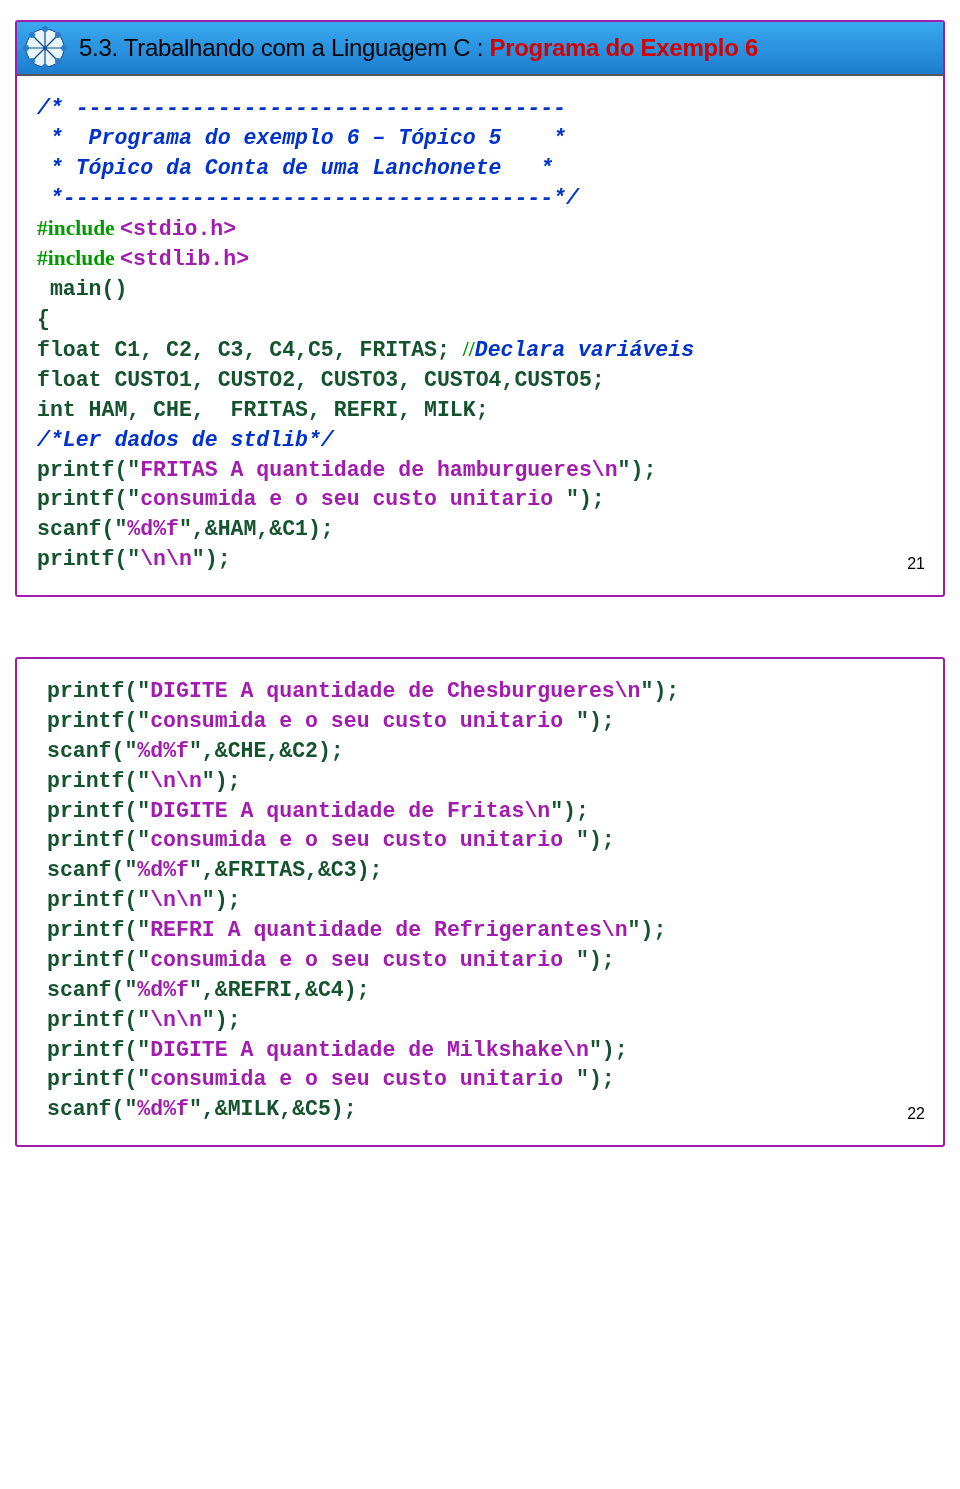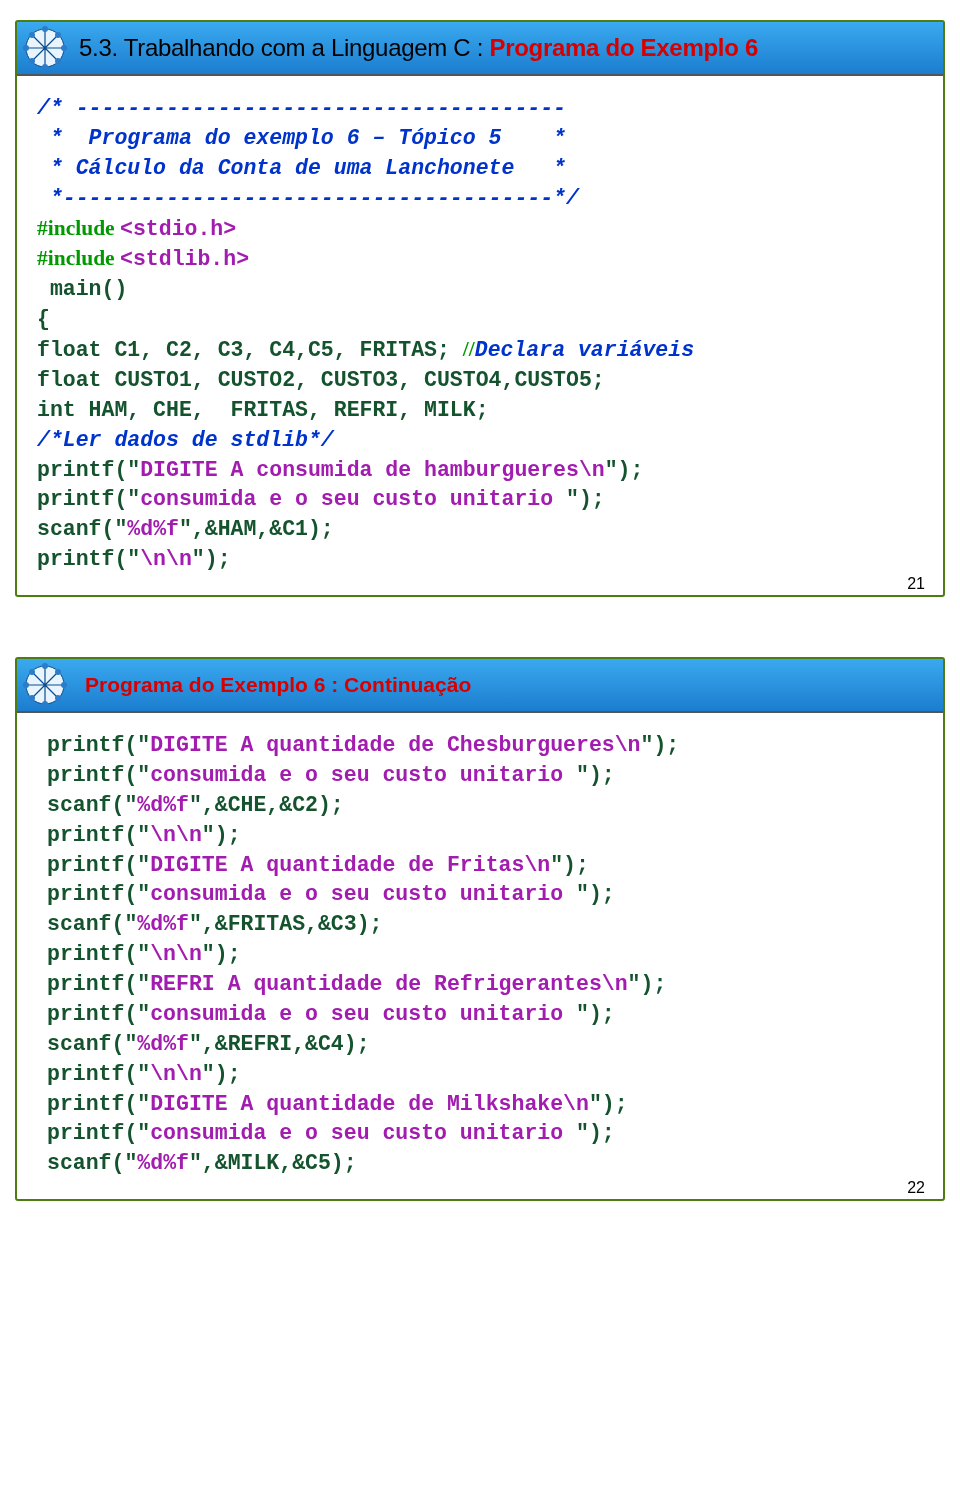--- a/index.html
+++ b/index.html
@@ -3,21 +3,21 @@
 <meta charset="utf-8">
 <style>
   body {
     margin: 0;
     padding: 20px 15px;
     background: #ffffff;
     font-family: Arial, Helvetica, sans-serif;
     width: 930px;
   }
   .slide {
-    border: 2px solid #4d7c0f;
+    border: 2px solid #a21caf;
     border-radius: 3px;
     margin-bottom: 60px;
     background: #fff;
     position: relative;
     padding-bottom: 20px;
   }
   .title-bar {
     display: flex;
     align-items: center;
     background: linear-gradient(to bottom, #3aa9ef, #1c7dcf);
@@ -57,21 +57,21 @@
     white-space: pre;
     color: #000;
   }
   .bi { color: #0033cc; font-style: italic; }
   .red { color: #a21caf; }
   .gre { color: #009900; font-family: Liberation Serif, serif; }
   .blk { color: #14532d; text-align: center; }
   .page-num {
     position: absolute;
     right: 18px;
-    bottom: 2px;
+    bottom: 22px;
     font-family: Arial, sans-serif;
     font-size: 16px;
     color: #000;
     margin-top: 45px;
   }
 </style>
 </head>
 <body>
 
 <div class="slide">
@@ -85,53 +85,38 @@
         <circle cx="41" cy="22" r="3" fill="#2c7cc9"></circle>
       <circle cx="9" cy="9" r="3" fill="#2c7cc9"></circle>
         <circle cx="35" cy="35" r="3" fill="#2c7cc9"></circle>
       <circle cx="35" cy="9" r="3" fill="#2c7cc9"></circle>
         <circle cx="9" cy="35" r="3" fill="#2c7cc9"></circle>
     </svg>
     <span class="title-text"><span>5.3. Trabalhando com a Linguagem C :</span><span class="red"> Programa do Exemplo 6</span></span>
   </div>
   <div class="code-block"><span class="bi">/* --------------------------------------</span>
 <span class="bi"> *  Programa do exemplo 6 – Tópico 5    *</span>
-<span class="bi"> * Cálculo da Conta de uma Lanchonete   *</span>
+<span class="bi"> * Tópico da Conta de uma Lanchonete   *</span>
 <span class="bi"> *--------------------------------------*/</span>
 <span class="gre">#include </span><span class="red">&lt;stdio.h&gt;</span>
 <span class="gre">#include </span><span class="red">&lt;stdlib.h&gt;</span>
 <span class="blk"> main()</span>
 <span class="blk">{</span>
 <span class="blk">float C1, C2, C3, C4,C5, FRITAS; </span><span class="gre">//</span><span class="bi">Declara variáveis</span>
 <span class="blk">float CUSTO1, CUSTO2, CUSTO3, CUSTO4,CUSTO5;</span>
 <span class="blk">int HAM, CHE,  FRITAS, REFRI, MILK;</span>
 <span class="bi">/*Ler dados de stdlib*/</span>
-<span class="blk">printf("</span><span class="red">DIGITE A consumida de hamburgueres\n</span><span class="blk">");</span>
+<span class="blk">printf("</span><span class="red">FRITAS A quantidade de hamburgueres\n</span><span class="blk">");</span>
 <span class="blk">printf("</span><span class="red">consumida e o seu custo unitario </span><span class="blk">");</span>
 <span class="blk">scanf("</span><span class="red">%d%f</span><span class="blk">",&amp;HAM,&amp;C1);</span>
 <span class="blk">printf("</span><span class="red">\n\n</span><span class="blk">");</span></div>
   <div class="page-num">21</div>
 </div>
 
 <div class="slide">
-  <div class="title-bar">
-    <svg class="logo-icon" viewBox="0 0 44 44">
-      <circle cx="22" cy="22" r="19" fill="#e8f4ff" stroke="#0b4c8c" stroke-width="1"></circle>
-      <path d="M22 3 L22 41 M3 22 L41 22 M9 9 L35 35 M35 9 L9 35" stroke="#0b4c8c" stroke-width="1.2"></path>
-      <circle cx="22" cy="3" r="3" fill="#2c7cc9"></circle>
-        <circle cx="22" cy="41" r="3" fill="#2c7cc9"></circle>
-      <circle cx="3" cy="22" r="3" fill="#2c7cc9"></circle>
-        <circle cx="41" cy="22" r="3" fill="#2c7cc9"></circle>
-      <circle cx="9" cy="9" r="3" fill="#2c7cc9"></circle>
-        <circle cx="35" cy="35" r="3" fill="#2c7cc9"></circle>
-      <circle cx="35" cy="9" r="3" fill="#2c7cc9"></circle>
-        <circle cx="9" cy="35" r="3" fill="#2c7cc9"></circle>
-    </svg>
-    <span class="title-red-only">Programa do Exemplo 6 : Continuação</span>
-  </div>
   <div class="code-block" style="padding-left:30px;"><span class="blk">printf("</span><span class="red">DIGITE A quantidade de Chesburgueres\n</span><span class="blk">");</span>
 <span class="blk">printf("</span><span class="red">consumida e o seu custo unitario </span><span class="blk">");</span>
 <span class="blk">scanf("</span><span class="red">%d%f</span><span class="blk">",&amp;CHE,&amp;C2);</span>
 <span class="blk">printf("</span><span class="red">\n\n</span><span class="blk">");</span>
 <span class="blk">printf("</span><span class="red">DIGITE A quantidade de Fritas\n</span><span class="blk">");</span>
 <span class="blk">printf("</span><span class="red">consumida e o seu custo unitario </span><span class="blk">");</span>
 <span class="blk">scanf("</span><span class="red">%d%f</span><span class="blk">",&amp;FRITAS,&amp;C3);</span>
 <span class="blk">printf("</span><span class="red">\n\n</span><span class="blk">");</span>
 <span class="blk">printf("</span><span class="red">REFRI A quantidade de Refrigerantes\n</span><span class="blk">");</span>
 <span class="blk">printf("</span><span class="red">consumida e o seu custo unitario </span><span class="blk">");</span>

